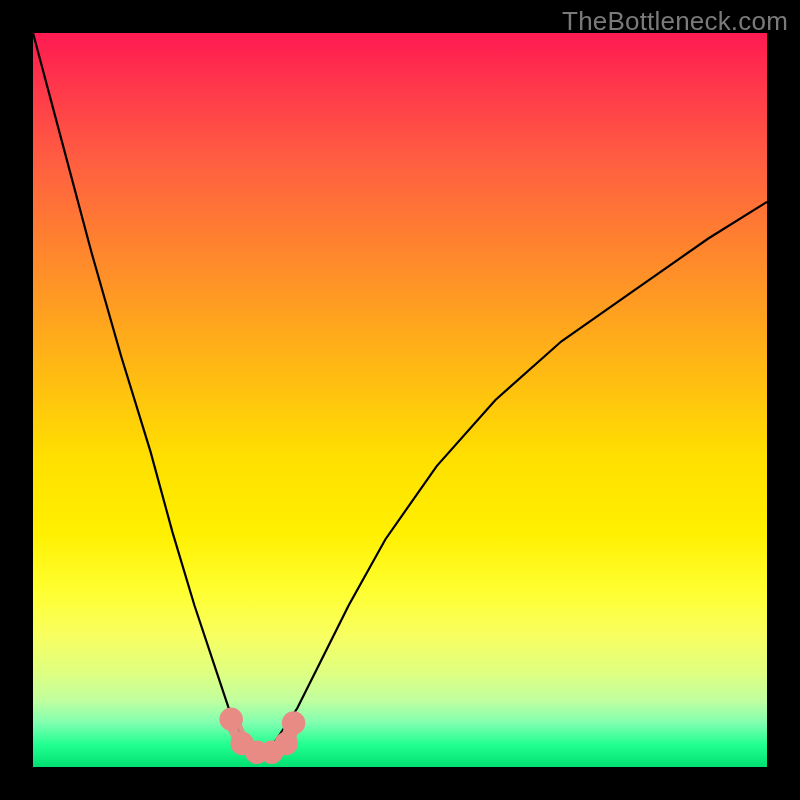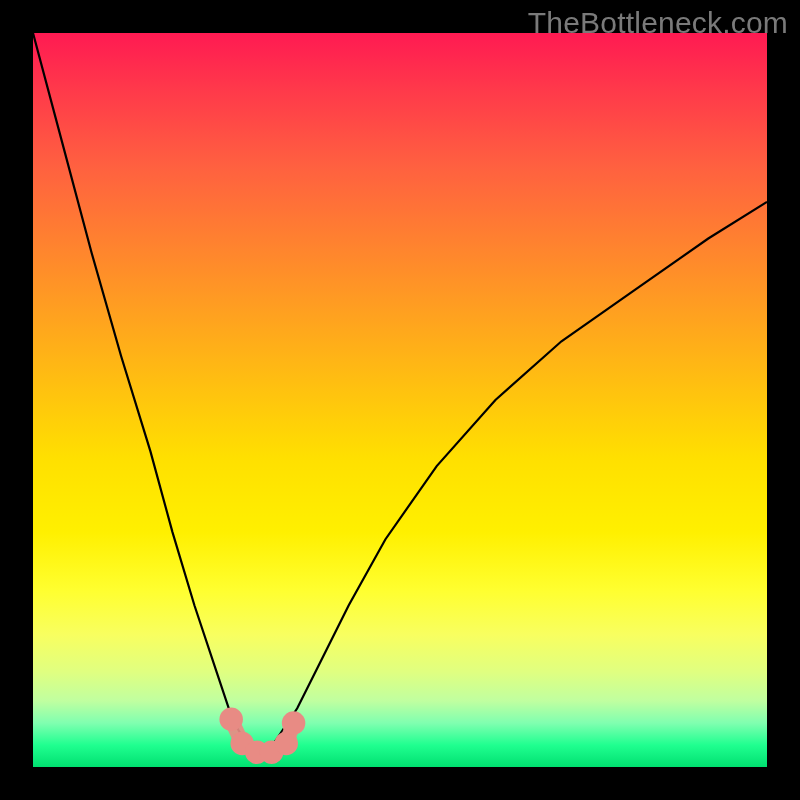--- a/index.html
+++ b/index.html
@@ -46,21 +46,21 @@
     top: 0;
     width: 734px;
     height: 734px;
     overflow: visible;
   }
   .attribution {
     position: absolute;
     top: 6px;
     right: 12px;
     color: #7a7a7a;
-    font-size: 30px;
+    font-size: 26px;
     font-weight: 500;
     letter-spacing: 0.2px;
   }
 </style>
 </head>
 <body>
 
 <div class="chart-container">
   <div class="attribution">TheBottleneck.com</div>
   <div class="plot-area">

